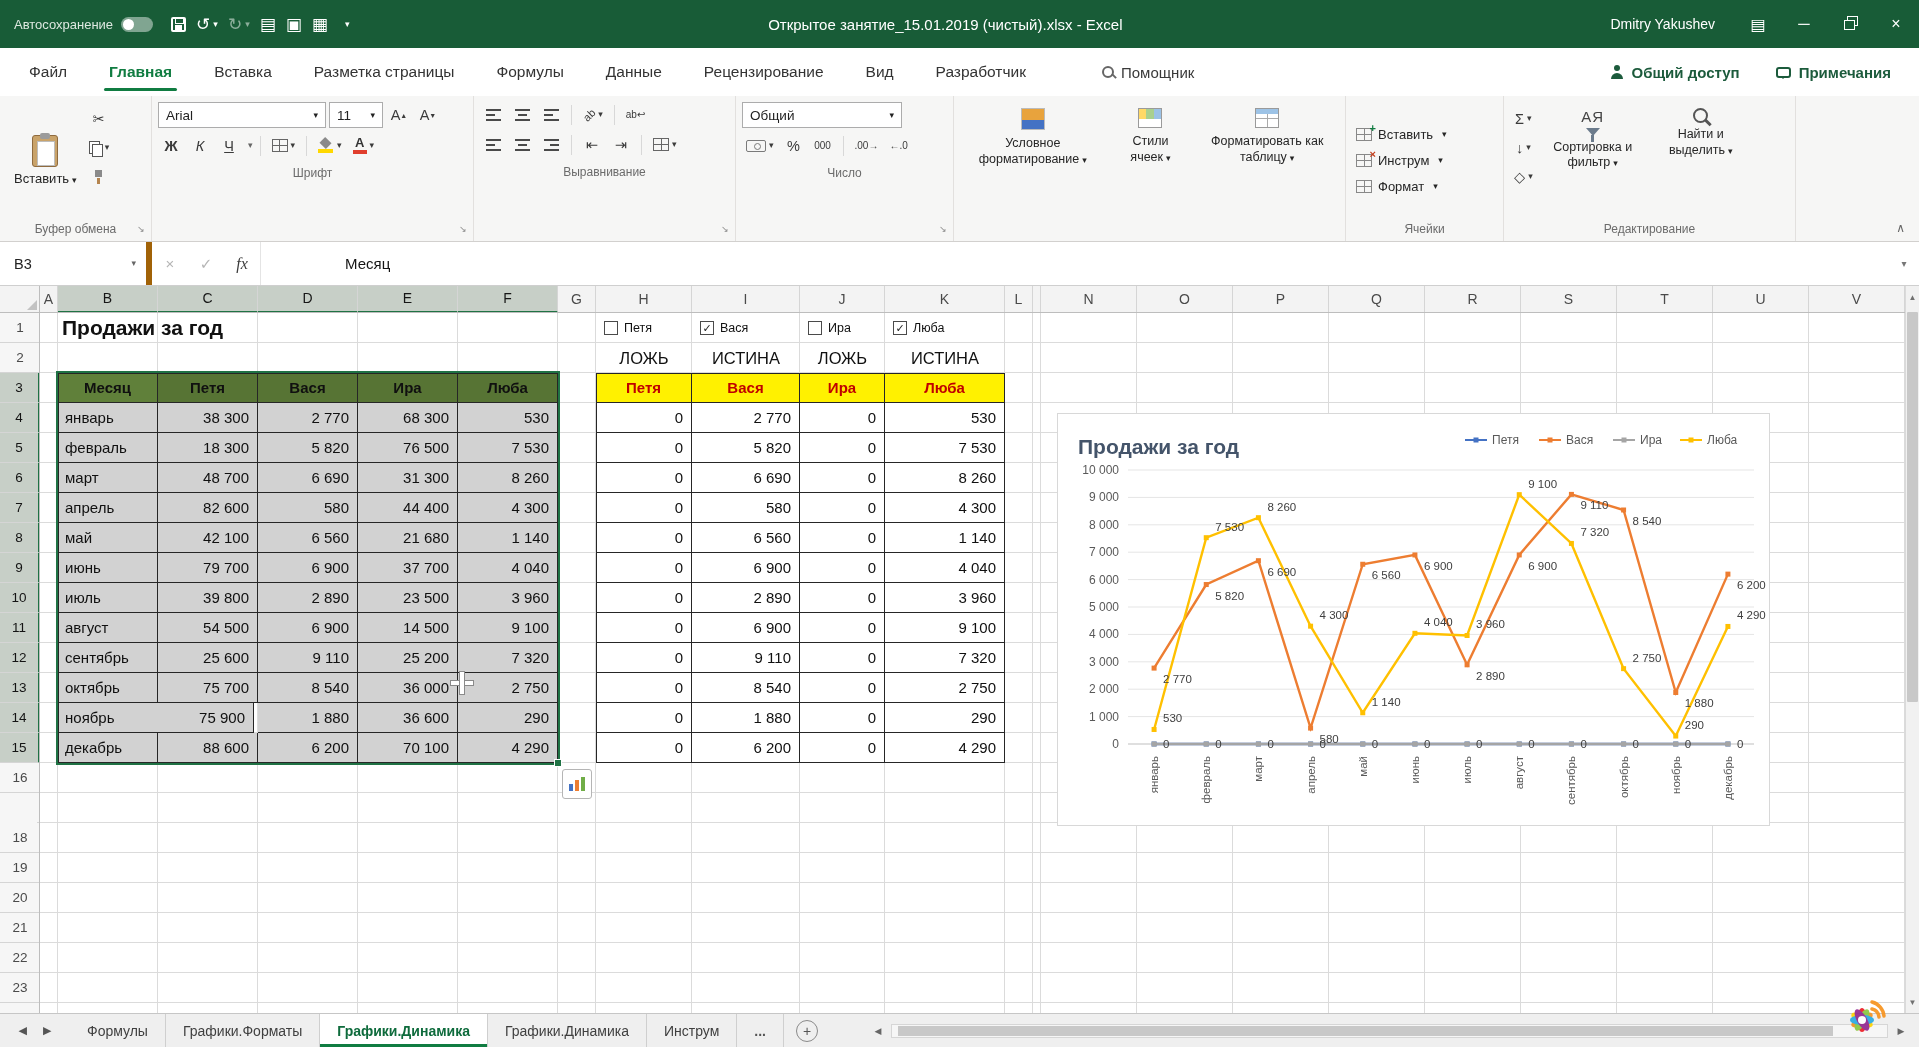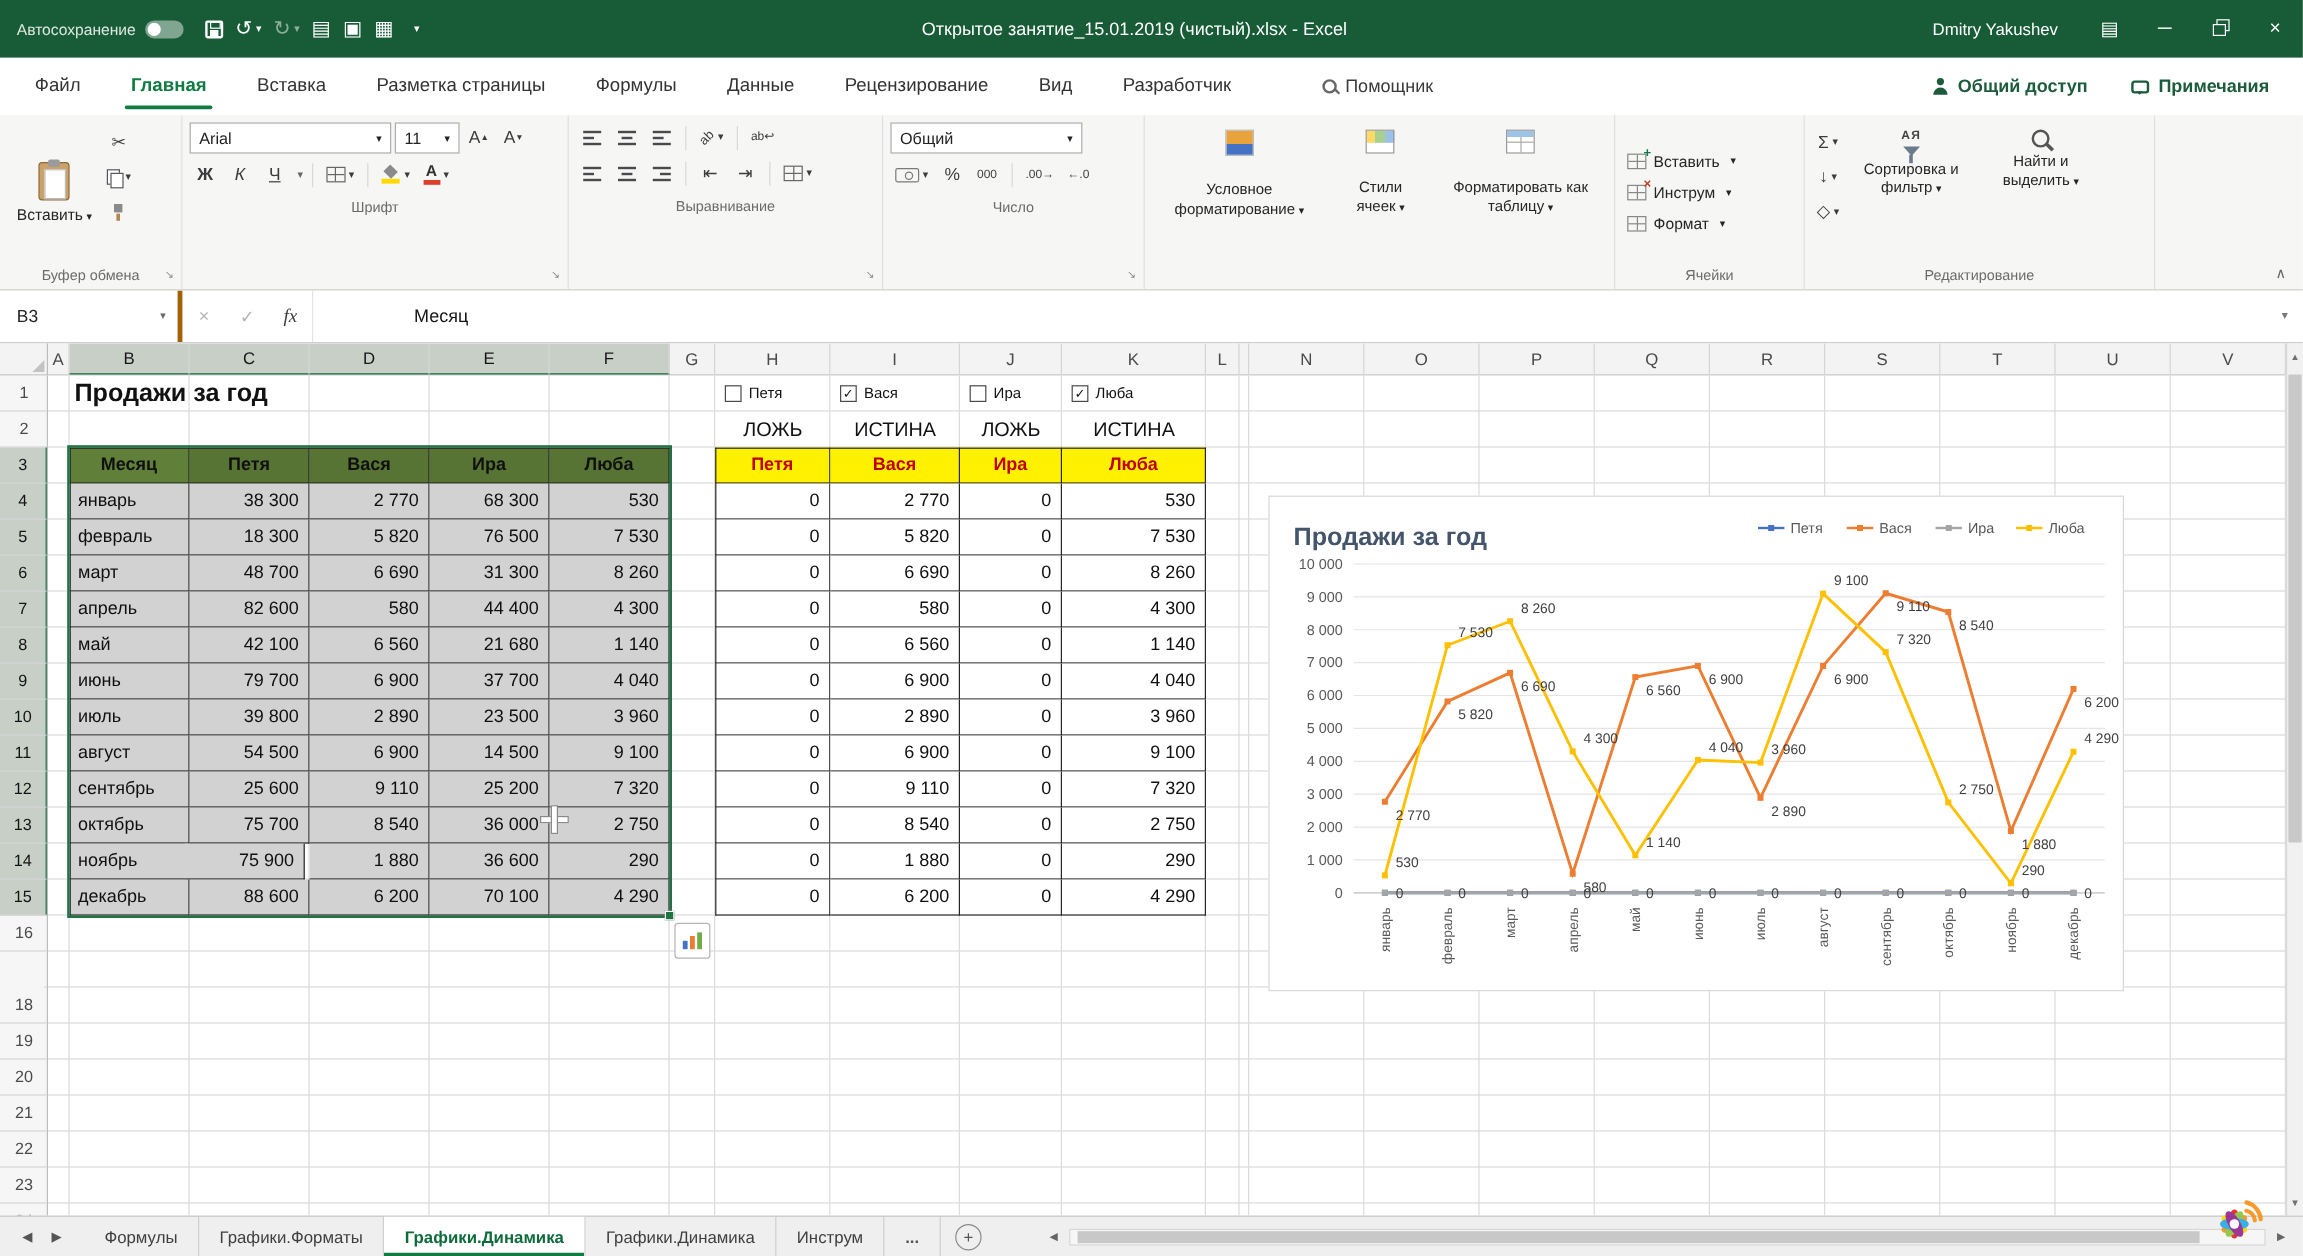--- a/index.html
+++ b/index.html
@@ -69,39 +69,39 @@
 .ibars{width:15px;height:12px;position:relative;display:inline-block}
 .ibars i{display:block;position:absolute;height:2px;background:#4a4a4a;left:0;width:100%}
 .ibars i:nth-child(1){top:0}.ibars i:nth-child(2){top:5px}.ibars i:nth-child(3){top:10px}
 .ibars.al i:nth-child(2){width:9px}
 .ibars.ac i:nth-child(2){width:9px;left:3px}
 .ibars.ar i:nth-child(2){width:9px;left:auto;right:0}
 .rot{transform:rotate(-45deg);font-size:11px;color:#3b3b3b}
 .tiny{font-size:10px;color:#3b3b3b}
 .ic-money{width:20px;height:12px;border:1px solid #7a7a7a;border-radius:2px;position:relative;display:inline-block}
 .ic-money::after{content:"";position:absolute;left:7px;top:2.5px;width:5px;height:5px;border:1px solid #7a7a7a;border-radius:50%}
-.stylebtn{display:flex;flex-direction:column;align-items:center;justify-content:flex-start;gap:21px;padding:6px 8px 0;font-size:12.5px;color:#262626;text-align:center;line-height:1.25}
+.stylebtn{display:flex;flex-direction:column;align-items:center;justify-content:flex-start;gap:6px;padding:6px 8px 0;font-size:12.5px;color:#262626;text-align:center;line-height:1.25}
 .ic-cf{width:24px;height:22px;border:1px solid #bbb;background:linear-gradient(180deg,#E8A33D 0 11px,#4472C4 11px);display:inline-block}
 .ic-ftable{width:24px;height:20px;border:1px solid #9A9A9A;background:linear-gradient(#9DC3E6 0 5px,rgba(0,0,0,0) 5px),linear-gradient(#aaa,#aaa) center/100% 1px no-repeat,linear-gradient(90deg,#aaa,#aaa) center/1px 100% no-repeat,#fff;display:inline-block}
 .ic-cstyles{width:24px;height:20px;border:1px solid #9A9A9A;background:linear-gradient(90deg,#FFD966 0 8px,#A9D08E 8px 16px,#9BC2E6 16px) top/24px 10px no-repeat,#fff;display:inline-block}
 .cellrow{display:flex;align-items:center;gap:6px;height:26px;font-size:13px;color:#262626;padding:0 4px}
 .ic-cells{display:inline-block;width:16px;height:13px;border:1px solid #888;background:linear-gradient(#888,#888) center/100% 1px no-repeat,linear-gradient(90deg,#888,#888) center/1px 100% no-repeat;position:relative}
 .ic-cells .ov{position:absolute;right:-5px;top:-7px;font-size:11px;font-weight:bold}
 .ov.green{color:#107C41}.ov.red{color:#C43E1C}
 .vbig{display:flex;flex-direction:column;align-items:center;justify-content:flex-start;gap:4px;width:104px;padding-top:6px;font-size:12.5px;color:#262626;text-align:center;line-height:1.25}
 .ic-sort{display:flex;flex-direction:column;align-items:center;gap:1px}
-.ic-sort .az{font-size:10px;font-weight:bold;color:#444;letter-spacing:1px}
+.ic-sort .az{font-size:15px;font-weight:normal;color:#444;letter-spacing:1px}
 .funnel{width:0;height:0;border-left:7px solid transparent;border-right:7px solid transparent;border-top:8px solid #6b7b8c;position:relative}
 .funnel::after{content:"";position:absolute;left:-1.5px;top:-1px;width:3px;height:7px;background:#6b7b8c}
 .ic-mag{width:15px;height:15px;border:2.5px solid #555;border-radius:50%;position:relative;display:inline-block}
 .ic-mag::after{content:"";position:absolute;width:8px;height:2.5px;background:#555;transform:rotate(45deg);right:-6px;bottom:-2px}
 .collapse{position:absolute;right:14px;bottom:6px;color:#666;font-size:12px}
 
 .fbar{position:absolute;top:242px;left:0;width:1919px;height:44px;background:#fff;border-bottom:1px solid #CFCFCF;display:flex;align-items:stretch;z-index:17}
-.namebox{width:152px;display:flex;align-items:center;justify-content:space-between;padding:0 10px 0 14px;font-size:14.5px;color:#222;border-right:4px solid #a16207}
+.namebox{width:152px;display:flex;align-items:center;justify-content:space-between;padding:0 10px 0 14px;font-size:14.5px;color:#222;border-right:6px solid #a16207}
 .fb-btn{width:36px;display:flex;align-items:center;justify-content:center;font-size:15px;color:#444}
 .fb-btn.dis{color:#B5B5B5}
 .fb-btn.fx{font-family:"Liberation Serif",serif;font-style:italic;font-size:16px;color:#3c3c3c}
 .fb-input{flex:1;display:flex;align-items:center;padding-left:84px;font-size:15px;color:#141414;border-left:1px solid #E4E4E4}
 .fb-expand{width:30px;display:flex;align-items:center;justify-content:center;color:#777;font-size:10px}
 
 .grid{position:absolute;top:286px;left:0;width:1905px;height:727px;background:#fff;z-index:5}
 .corner{position:absolute;left:0;top:0;width:40px;height:27px;background:#F3F3F3;border-right:1px solid #BDBDBD;border-bottom:1px solid #BDBDBD}
 .corner::after{content:"";position:absolute;right:2px;bottom:2px;border-left:10px solid transparent;border-bottom:10px solid #C2C2C2}
 .colhdrs{position:absolute;left:40px;top:0;width:1865px;height:27px;background:#F3F3F3;border-bottom:1px solid #BDBDBD;overflow:hidden}

